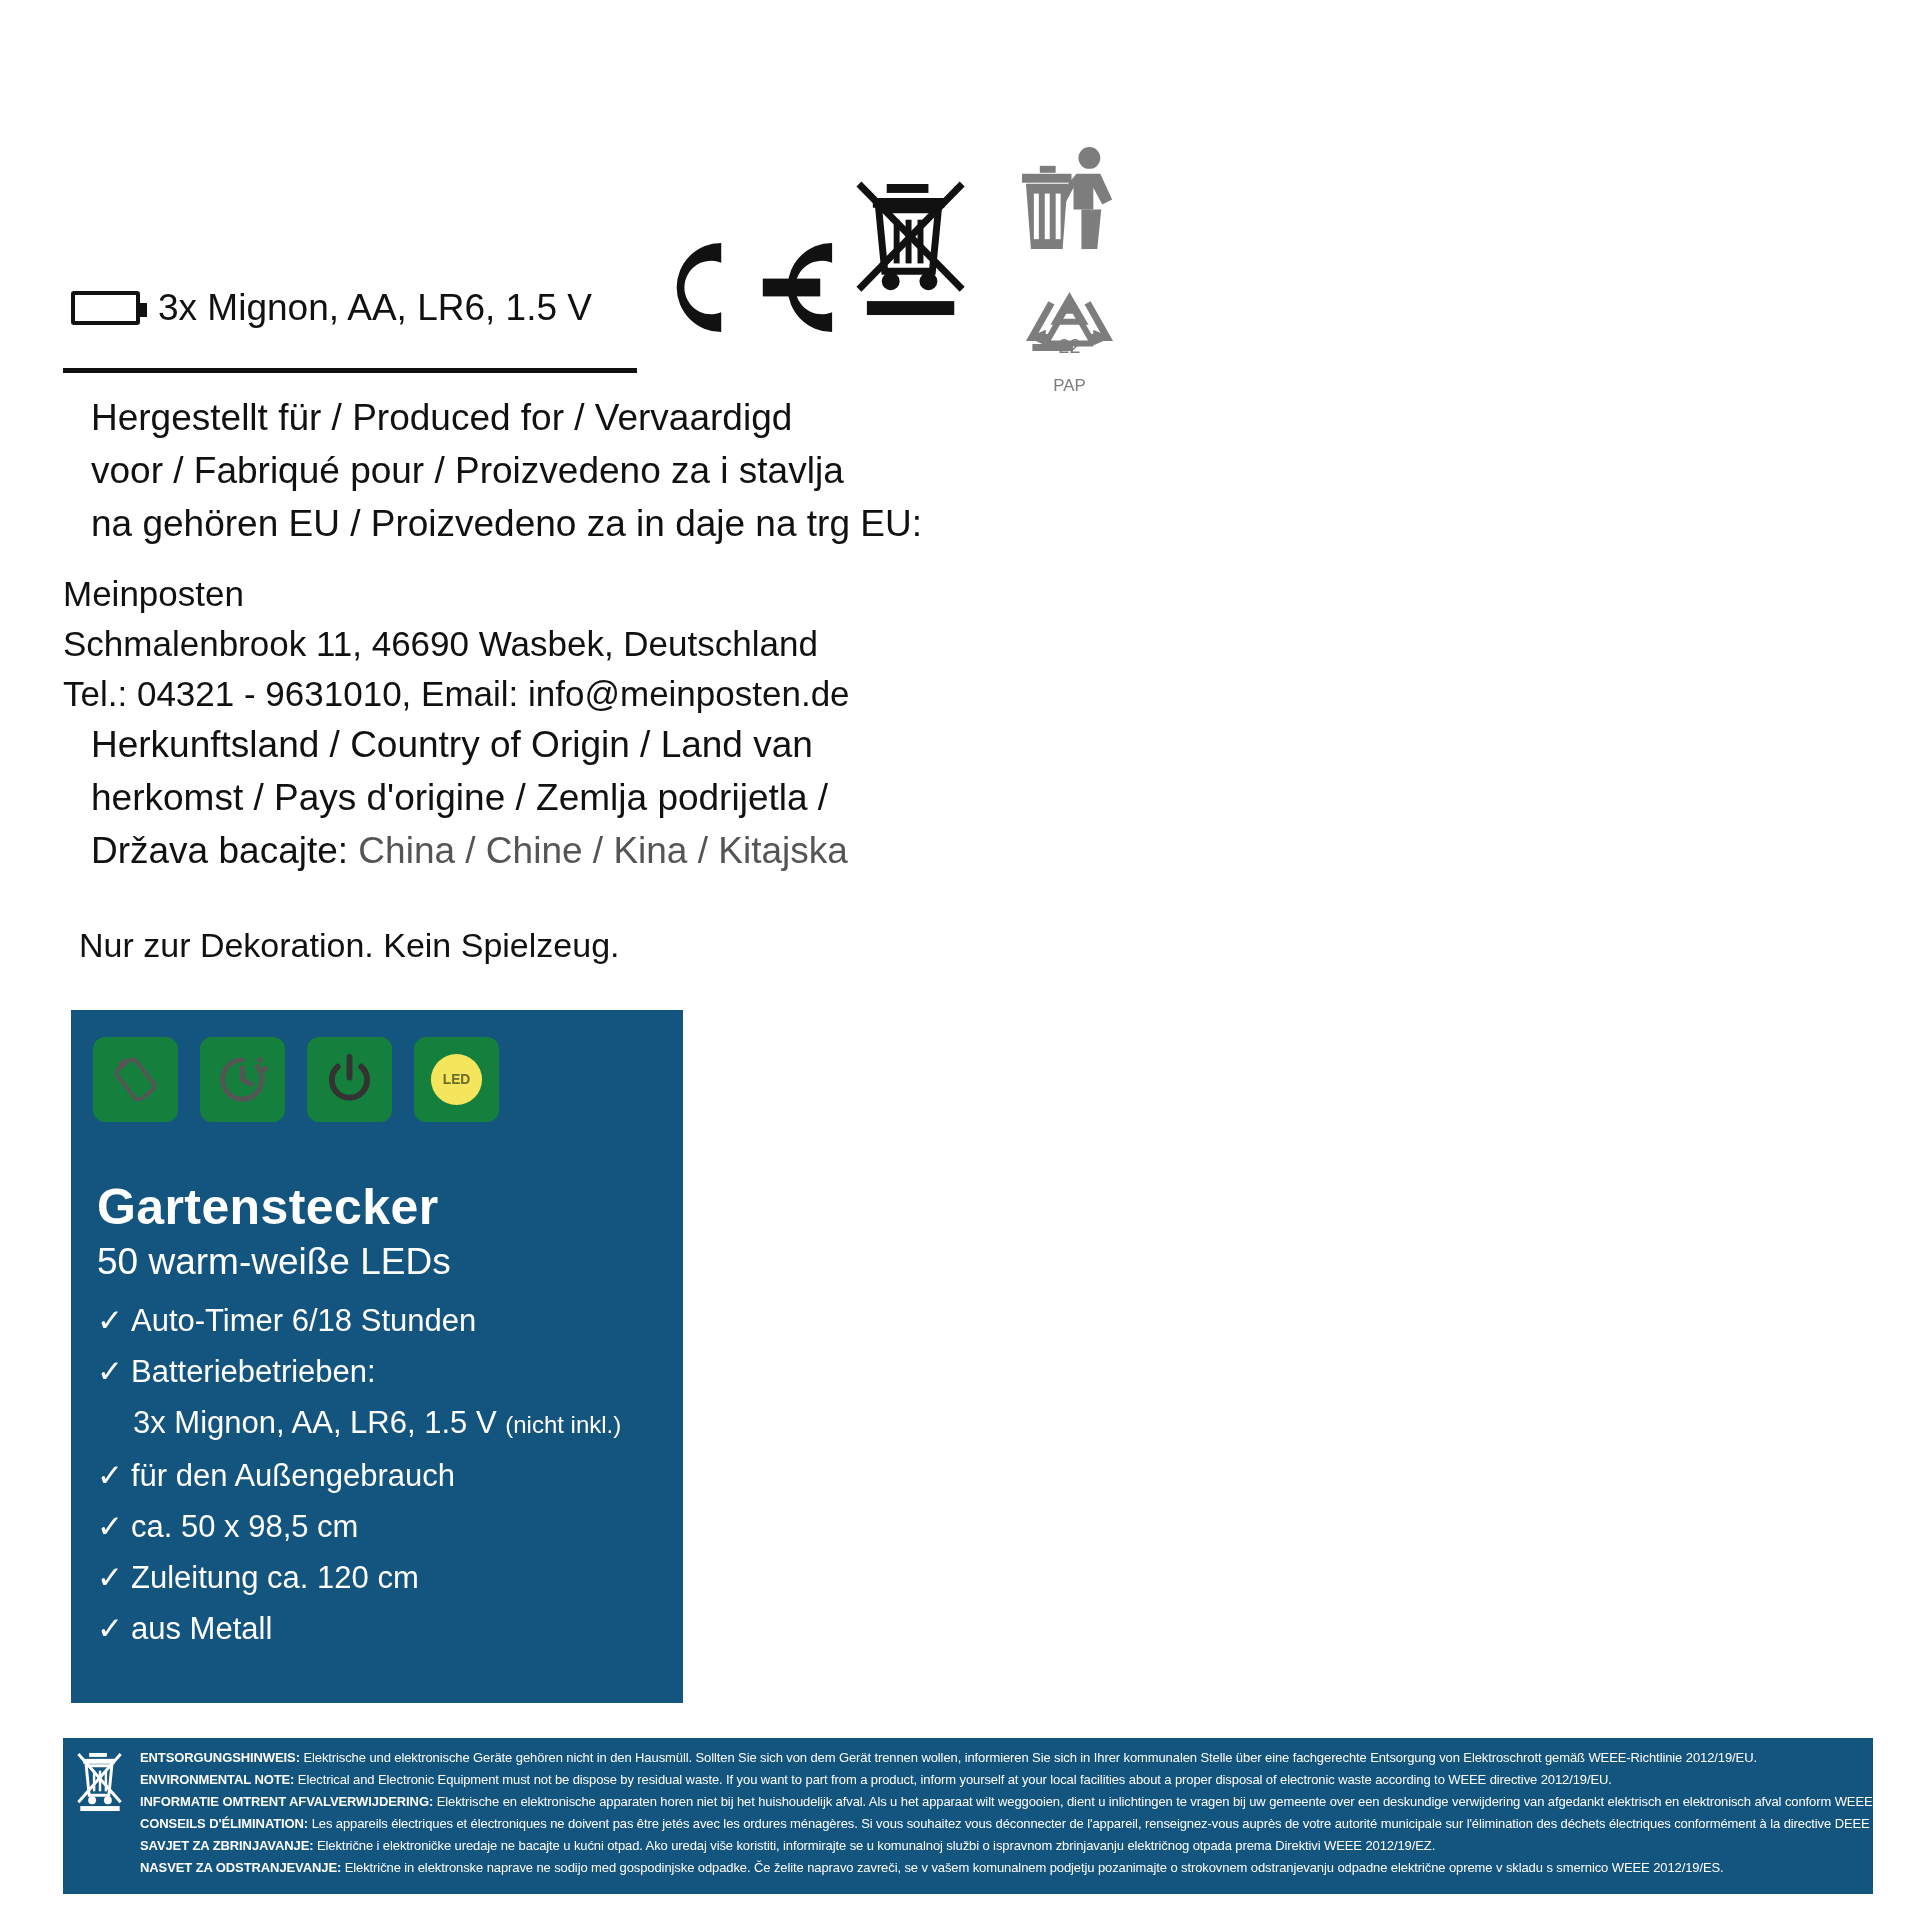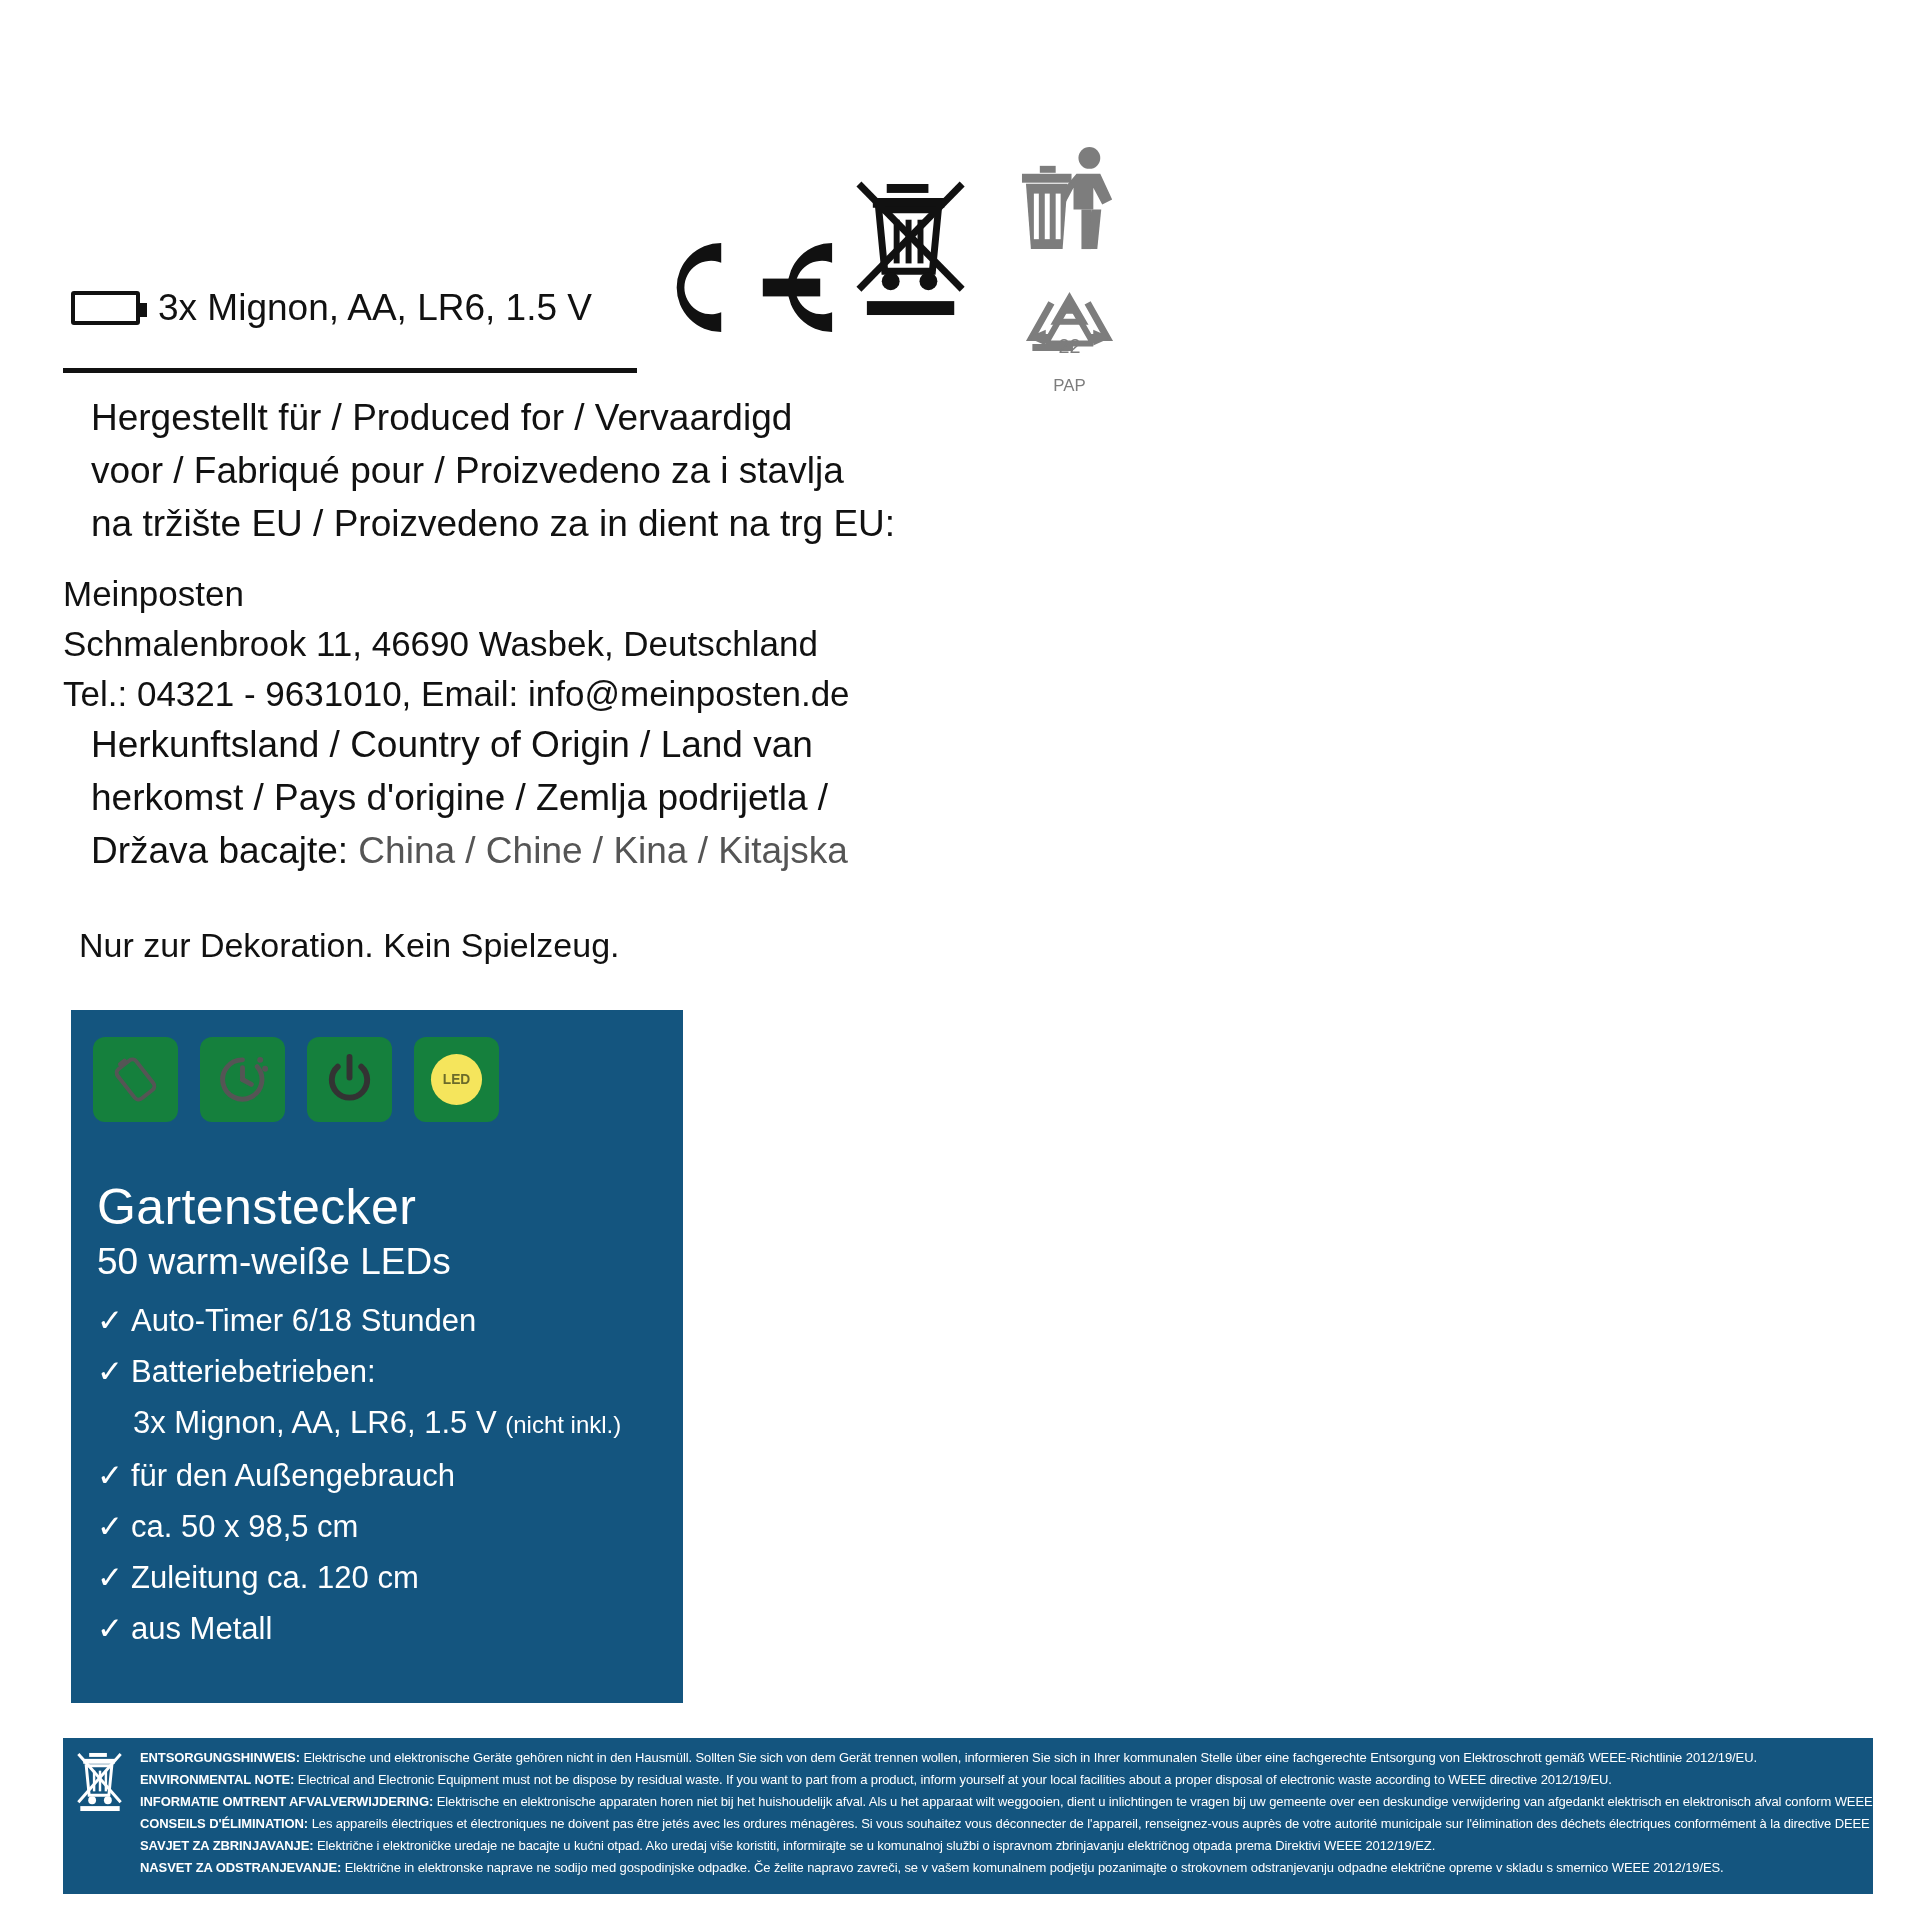--- a/index.html
+++ b/index.html
@@ -158,21 +158,21 @@
     justify-content: center;
     flex: 0 0 auto;
   }
   .card-body {
     padding: 30px 26px 0 26px;
     color: #ffffff;
   }
   .card-title {
     font-size: 50px;
     line-height: 57px;
-    font-weight: 400;
+    font-weight: 700;
     letter-spacing: 0.4px;
   }
   .card-sub {
     font-size: 37px;
     line-height: 51px;
     margin-bottom: 8px;
   }
   .bullet {
     font-size: 31px;
     line-height: 51px;
@@ -285,21 +285,21 @@
       <polygon points="92,46 74,38 74,54" fill="#7d7d7d"></polygon>
       <polygon points="50,6 40,22 60,22" fill="#7d7d7d"></polygon>
       <text x="50" y="62" font-family="Liberation Sans, sans-serif" font-size="20" fill="#7d7d7d" text-anchor="middle">22</text>
       <text x="50" y="100" font-family="Liberation Sans, sans-serif" font-size="17" fill="#7d7d7d" text-anchor="middle">PAP</text>
     </svg>
   </div>
 
   <div class="block prod-head">
     <div class="b-strong">Hergestellt für / Produced for / Vervaardigd</div>
     <div class="b-strong">voor / Fabriqué pour / Proizvedeno za i stavlja</div>
-    <div class="b-strong">na tržište EU / Proizvedeno za in dient na trg EU:</div>
+    <div class="b-strong">na gehören EU / Proizvedeno za in daje na trg EU:</div>
   </div>
 
   <div class="block addr">
     <div class="b-normal">Meinposten</div>
     <div class="b-normal">Schmalenbrook 11, 46690 Wasbek, Deutschland</div>
     <div class="b-normal">Tel.: 04321 - 9631010, Email: info@meinposten.de</div>
   </div>
 
   <div class="block origin">
     <div class="b-strong">Herkunftsland / Country of Origin / Land van</div>

